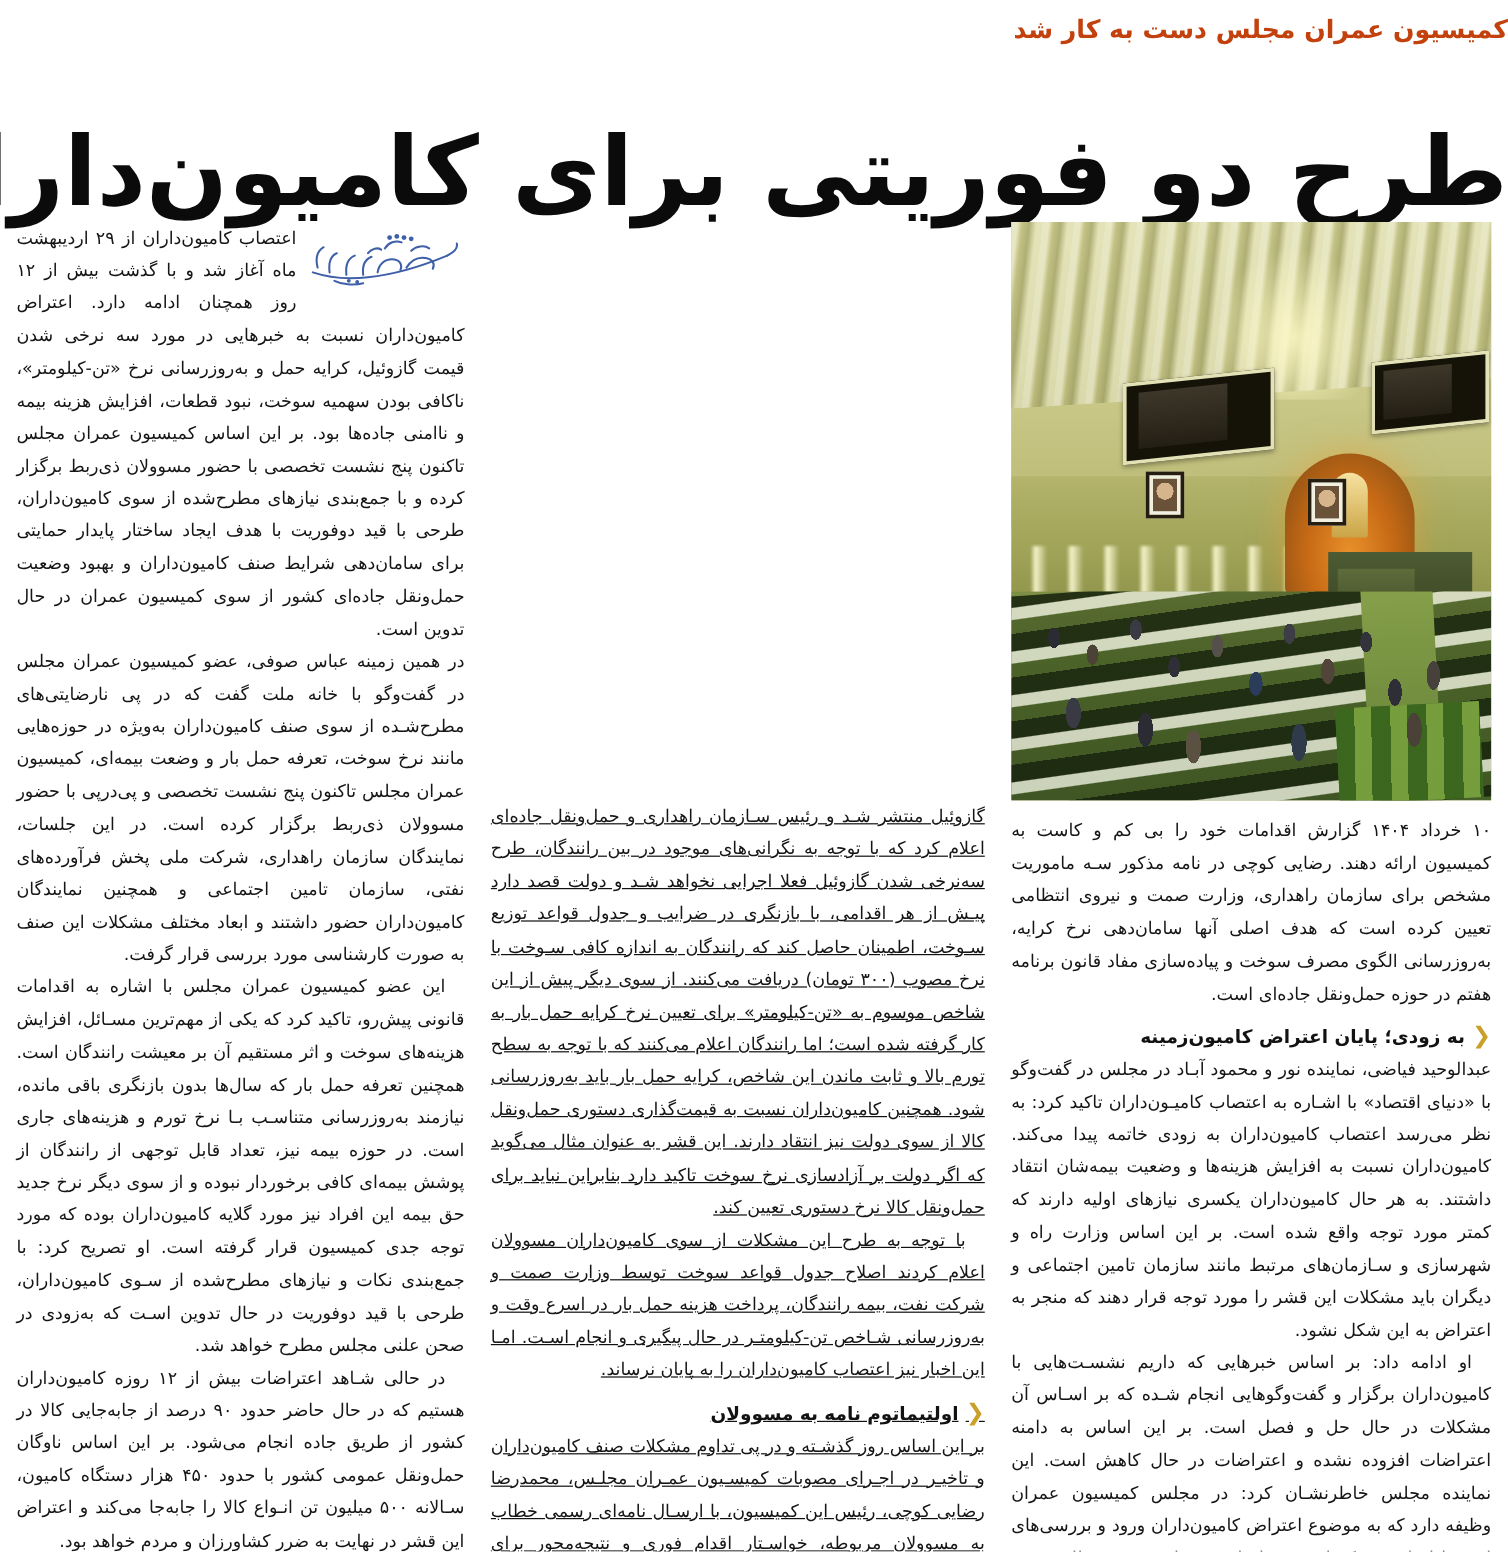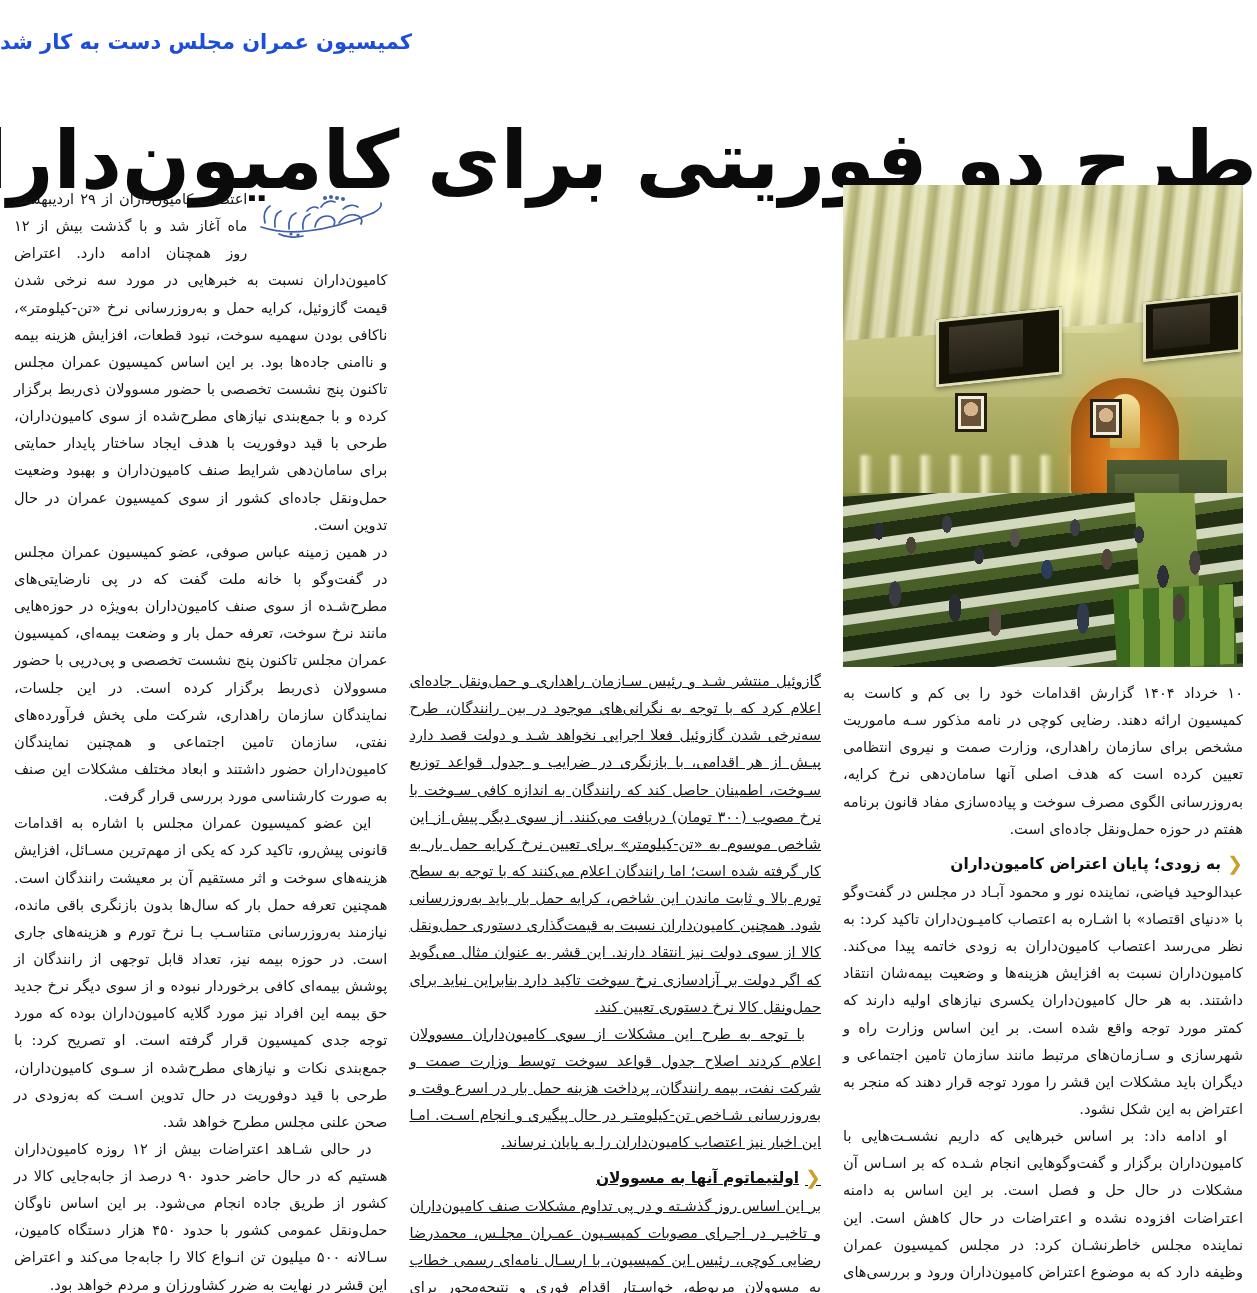--- a/index.html
+++ b/index.html
@@ -19,26 +19,26 @@
   .page {
     width: 1257px;
     height: 1293px;
     position: relative;
     box-sizing: border-box;
     padding: 0;
   }
 
   
   .kicker {
-    text-align: left;
-    color: #1d4ed8;
+    text-align: right;
+    color: #c2410c;
     font-size: 21px;
     font-weight: 600;
     letter-spacing: 0;
-    padding-top: 30px;
+    padding-top: 13px;
     line-height: 1.2;
     direction: rtl;
   }
 
   .headline {
     text-align: center;
     color: #0b0b0b;
     font-size: 80px;
     font-weight: 900;
     line-height: 1.15;
@@ -349,21 +349,21 @@
 
     <div class="col col-mid">
 
       <div style="height:482px"></div>
 
       <p class="body">گازوئیل منتشر شـد و رئیس سـازمان راهداری و حمل‌ونقل جاده‌ای اعلام کرد که با توجه به نگرانی‌های موجود در بین رانندگان، طرح سه‌نرخی شدن گازوئیل فعلا اجرایی نخواهد شـد و دولت قصد دارد پیـش از هر اقدامی، با بازنگری در ضرایب و جدول قواعد توزیع سـوخت، اطمینان حاصل کند که رانندگان به اندازه کافی سـوخت با نرخ مصوب (۳۰۰ تومان) دریافت می‌کنند. از سوی دیگر پیش از این شاخص موسوم به «تن-کیلومتر» برای تعیین نرخ کرایه حمل بار به کار گرفته شده است؛ اما رانندگان اعلام می‌کنند که با توجه به سطح تورم بالا و ثابت ماندن این شاخص، کرایه حمل بار باید به‌روزرسانی شود. همچنین کامیون‌داران نسبت به قیمت‌گذاری دستوری حمل‌ونقل کالا از سوی دولت نیز انتقاد دارند. این قشر به عنوان مثال می‌گوید که اگر دولت بر آزادسازی نرخ سوخت تاکید دارد بنابراین نباید برای حمل‌ونقل کالا نرخ دستوری تعیین کند.</p>
       <p class="body">با توجه به طرح این مشکلات از سوی کامیون‌داران مسوولان اعلام کردند اصلاح جدول قواعد سوخت توسط وزارت صمت و شرکت نفت، بیمه رانندگان، پرداخت هزینه حمل بار در اسرع وقت و به‌روزرسانی شـاخص تن-کیلومتـر در حال پیگیری و انجام اسـت. امـا این اخبار نیز اعتصاب کامیون‌داران را به پایان نرساند.</p>
 
       <div class="sub-ah">
         <span class="chev">❮</span>
-        <span>اولتیماتوم آنها به مسوولان</span>
+        <span>اولتیماتوم نامه به مسوولان</span>
       </div>
 
       <p class="body">بر این اساس روز گذشـته و در پی تداوم مشکلات صنف کامیون‌داران و تاخیـر در اجـرای مصوبات کمیسـیون عمـران مجلـس، محمدرضا رضایی کوچی، رئیس این کمیسیون، با ارسـال نامه‌ای رسمی خطاب به مسوولان مربوطه، خواسـتار اقدام فوری و نتیجه‌محور برای رسیدگی به مطالبات این قشر زحمت کش شـد. رئیس کمیسیون عمران مجلس در این نامه تاکید کرده است: همه دستگاه‌های مسوول باید تا پایان روز شنبه</p>
     </div>
 
     <div class="col col-left">
 
       <div class="photo-wrap">
         <div class="photo">
           <div class="ceiling">
@@ -387,21 +387,21 @@
             <div class="planters"></div>
             <div class="people"></div>
           </div>
         </div>
       </div>
 
       <p class="body">۱۰ خرداد ۱۴۰۴ گزارش اقدامات خود را بی کم و کاست به کمیسیون ارائه دهند. رضایی کوچی در نامه مذکور سـه ماموریت مشخص برای سازمان راهداری، وزارت صمت و نیروی انتظامی تعیین کرده است که هدف اصلی آنها سامان‌دهی نرخ کرایه، به‌روزرسانی الگوی مصرف سوخت و پیاده‌سازی مفاد قانون برنامه هفتم در حوزه حمل‌ونقل جاده‌ای است.</p>
 
       <div class="sub-ah">
         <span class="chev">❮</span>
-        <span>به زودی؛ پایان اعتراض کامیون‌داران</span>
+        <span>به زودی؛ پایان اعتراض کامیون‌زمینه</span>
       </div>
 
       <p class="body">عبدالوحید فیاضی، نماینده نور و محمود آبـاد در مجلس در گفت‌وگو با «دنیای اقتصاد» با اشـاره به اعتصاب کامیـون‌داران تاکید کرد: به نظر می‌رسد اعتصاب کامیون‌داران به زودی خاتمه پیدا می‌کند. کامیون‌داران نسبت به افزایش هزینه‌ها و وضعیت بیمه‌شان انتقاد داشتند. به هر حال کامیون‌داران یکسری نیازهای اولیه دارند که کمتر مورد توجه واقع شده است. بر این اساس وزارت راه و شهرسازی و سـازمان‌های مرتبط مانند سازمان تامین اجتماعی و دیگران باید مشکلات این قشر را مورد توجه قرار دهند که منجر به اعتراض به این شکل نشود.</p>
       <p class="body">او ادامه داد: بر اساس خبرهایی که داریم نشسـت‌هایی با کامیون‌داران برگزار و گفت‌وگوهایی انجام شـده که بر اسـاس آن مشکلات در حال حل و فصل است. بر این اساس به دامنه اعتراضات افزوده نشده و اعتراضات در حال کاهش است. این نماینده مجلس خاطرنشـان کرد: در مجلس کمیسیون عمران وظیفه دارد که به موضوع اعتراض کامیون‌داران ورود و بررسی‌های لازم را انجام دهد که این مهم انجام شده است. حق نظارتی حق مسلم مجلس است که به این موضوع ورود کند و به کسانی که ممکن است در این زمینه کوتاهی و بی‌توجهی کرده‌اند، هشدار بدهد. رانندگی کامیون از شـغل‌های فرسایشی محسوب می‌شـود و اگر کسی در زمینه حقوق این قشر کوتاهی کرده باشد با آنها برخورد می‌شود.</p>
     </div>
 
   </div>
 </div>
 
 </body></html>

